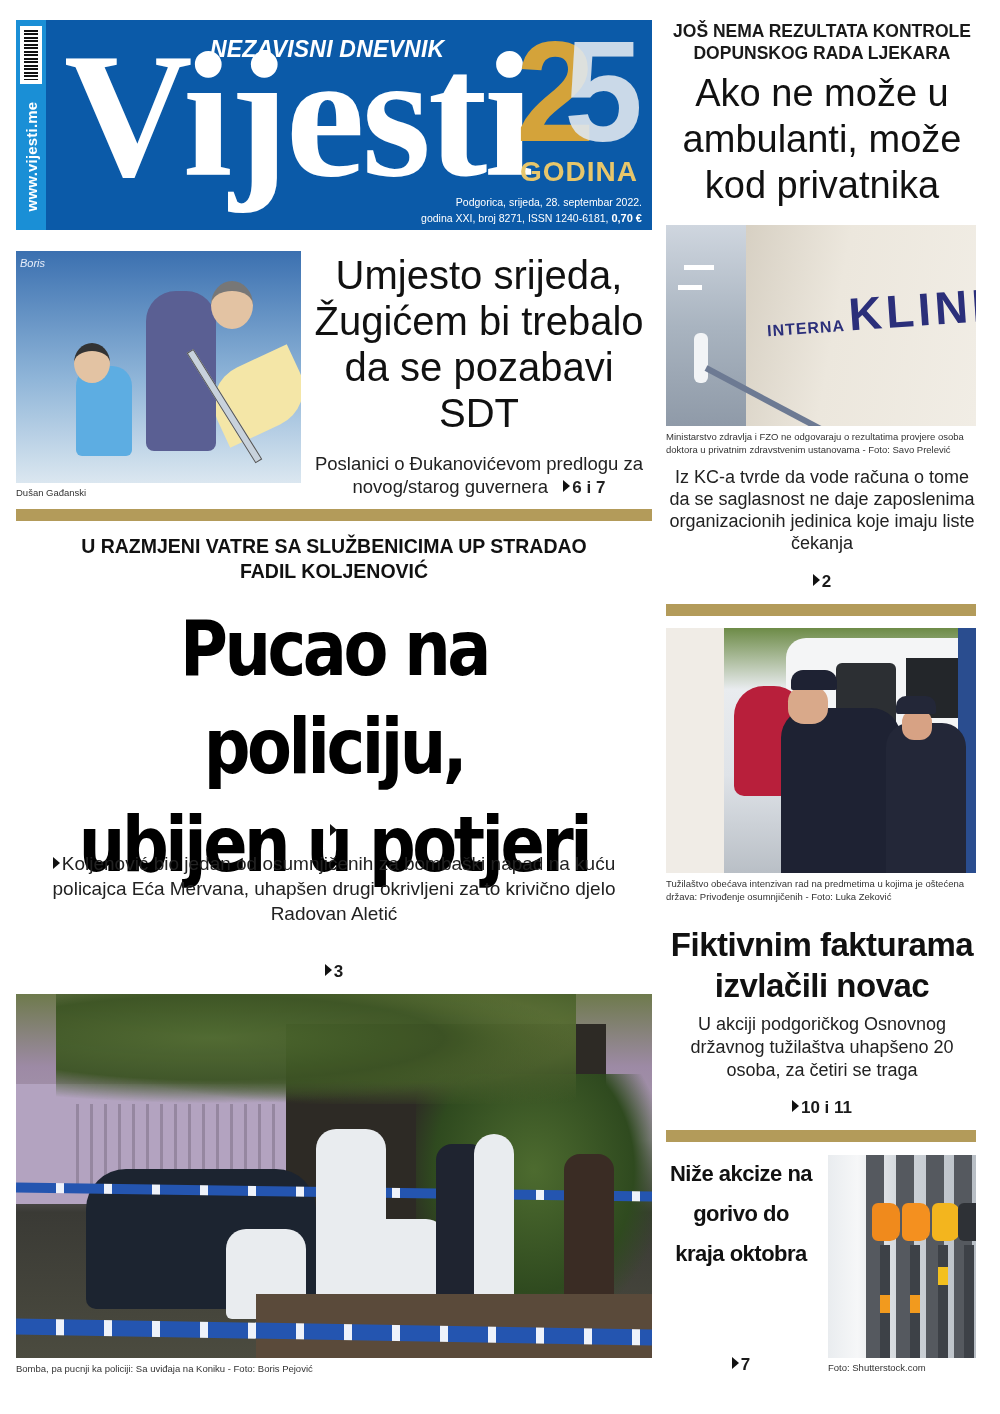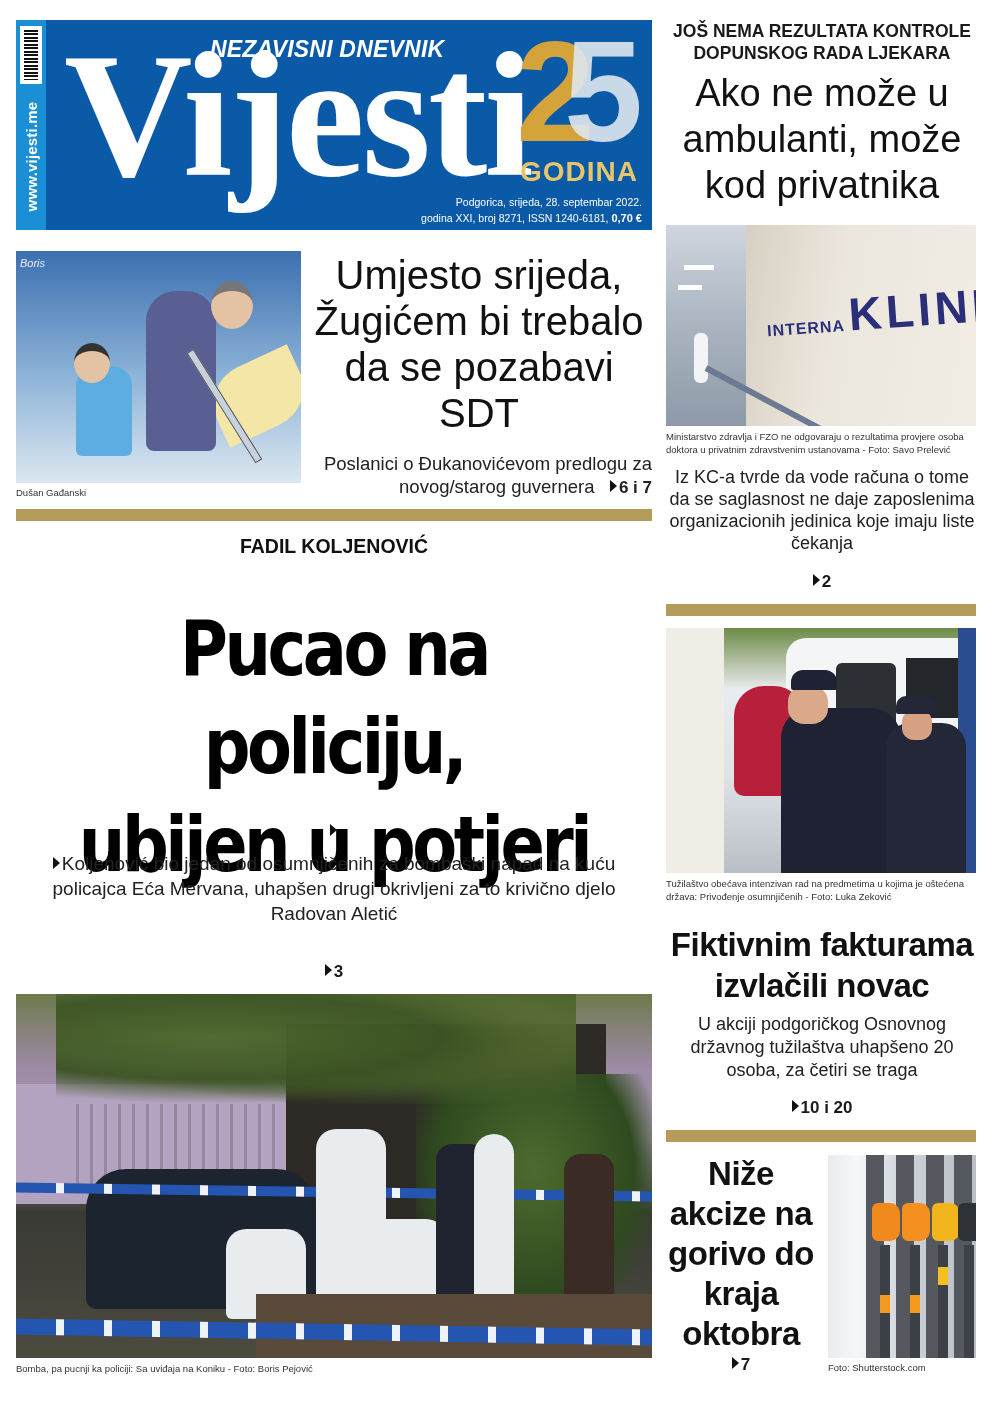--- a/index.html
+++ b/index.html
@@ -30,21 +30,21 @@
   .cartoon .man-big { position:absolute; left:130px; top:40px; width:70px; height:160px; background:#5a5f93; border-radius:30px 30px 8px 8px; }
   .cartoon .head-big { position:absolute; left:195px; top:30px; width:42px; height:48px; background:#e3c3a3; border-radius:50%; border-top:10px solid #777; }
   .cartoon .man-small { position:absolute; left:60px; top:115px; width:56px; height:90px; background:#5dade2; border-radius:20px 20px 6px 6px; }
   .cartoon .head-small { position:absolute; left:58px; top:92px; width:36px; height:40px; background:#e3c3a3; border-radius:50%; border-top:8px solid #333; }
   .cartoon .sword { position:absolute; left:170px; top:100px; width:8px; height:130px; background:#c8d2dc; transform: rotate(-32deg); transform-origin: top; border:1px solid #555; }
   .cartoon .scroll { position:absolute; left:195px; top:110px; width:95px; height:70px; border-radius:40px 0 40px 0; background:#f4e6a7; transform: rotate(-25deg); }
   .caption-sm { font-size: 9.5px; color: #333; line-height: 13px; }
 
   
   .s1-title { left: 306px; top: 252px; width: 346px; font-size: 40px; line-height: 46px; color:#111; }
-  .s1-sub { left: 306px; top: 452px; width: 346px; font-size: 18.5px; line-height: 23px; color:#222; text-align: right; }
+  .s1-sub { left: 306px; top: 452px; width: 346px; font-size: 18.5px; line-height: 23px; color:#222; text-align: center; }
   .ref { font-weight: bold; font-size: 17px; }
   .ref-arrow { display:inline-block; width:0; height:0; border-top:6px solid transparent; border-bottom:6px solid transparent; border-left:7px solid #111; margin-right:2px; vertical-align: 1px; }
 
   
   .kicker-main { left: 16px; top: 534px; width: 636px; font-weight: bold; font-size: 19.5px; line-height: 25px; color:#111; }
   .main-headline { left: 16px; top: 600px; width: 636px; font-family: "DejaVu Sans", sans-serif; font-weight: bold; font-size: 76px; line-height: 98px; letter-spacing: -4px; color:#000; transform: scaleX(0.86); transform-origin: center top; }
   .bullets { left: 16px; top: 818px; width: 636px; font-size: 19px; line-height: 25px; color:#222; }
   .bullets p { margin-bottom: 8px; }
   .main-ref { left: 16px; top: 962px; width: 636px; }
 
@@ -88,21 +88,21 @@
   .police-photo .cap1 { position:absolute; left:125px; top:42px; width:46px; height:20px; background:#1e2233; border-radius:12px 12px 2px 2px; }
   .police-photo .face1 { position:absolute; left:122px; top:58px; width:40px; height:38px; background:#d9a98a; border-radius:40%; }
   .police-photo .cop2 { position:absolute; left:220px; top:95px; width:80px; height:150px; background:#232738; border-radius:24px 24px 0 0; }
   .police-photo .cap2 { position:absolute; left:230px; top:68px; width:40px; height:18px; background:#232738; border-radius:10px 10px 2px 2px; }
   .police-photo .face2 { position:absolute; left:236px; top:82px; width:30px; height:30px; background:#d7a284; border-radius:40%; }
   .r-cap2 { left: 666px; top: 877px; width: 312px; }
   .r-title2 { left: 666px; top: 924px; width: 312px; font-size: 33px; line-height: 41px; color:#111; font-weight: bold; letter-spacing: -0.5px; }
   .r-sub2 { left: 666px; top: 1013px; width: 312px; font-size: 18px; line-height: 23px; color:#222; }
   .r-ref2 { left: 666px; top: 1098px; width: 312px; }
 
-  .r-title3 { left: 666px; top: 1154px; width: 150px; font-size: 33px; line-height: 40px; color:#111; font-weight: bold; letter-spacing: -0.5px; }
+  .r-title3 { left: 666px; top: 1154px; width: 150px; font-size: 22px; line-height: 40px; color:#111; font-weight: bold; letter-spacing: -0.5px; }
   .r-ref3 { left: 666px; top: 1355px; width: 150px; }
   .fuel-photo { left: 828px; top: 1155px; width: 148px; height: 203px; overflow:hidden; background: linear-gradient(90deg,#e9ecef 0%,#f6f7f8 20%,#cfd4d9 50%,#b8bec5 100%); }
   .fuel-photo .pillar { position:absolute; top:0; width:18px; height:203px; background:#55595f; }
   .fuel-photo .nozzle { position:absolute; top:48px; width:28px; height:38px; border-radius:6px 10px 10px 6px; }
   .fuel-photo .band { position:absolute; width:10px; height:18px; }
   .fuel-photo .hose { position:absolute; top:90px; width:10px; height:113px; background:#3d4147; }
   .r-cap3 { left: 828px; top: 1361px; width: 148px; }
 </style>
 </head>
 <body>
@@ -143,20 +143,21 @@
 
 <div class="abs s1-title center">Umjesto srijeda, Žugićem bi trebalo da se pozabavi SDT</div>
 <div class="abs s1-sub">
   <span>Poslanici o Đukanovićevom predlogu za novog/starog guvernera</span>
   &nbsp;&nbsp;<span class="ref"><span class="ref-arrow"></span><span>6 i 7</span></span>
 </div>
 
 <div class="gold-bar" style="left:16px; top:509px; width:636px;"></div>
 
 <div class="abs kicker-main center">
+  <div>U RAZMJENI VATRE SA SLUŽBENICIMA UP STRADAO</div>
   <div>FADIL KOLJENOVIĆ</div>
 </div>
 <div class="abs main-headline center">
   <div>Pucao na policiju,</div>
   <div>ubijen u potjeri</div>
 </div>
 <div class="abs bullets center">
   <p><span class="ref-arrow"></span></p>
   <p><span class="ref-arrow"></span><span>Koljenović bio jedan od osumnjičenih za bombaški napad na kuću policajca Eća Mervana, uhapšen drugi okrivljeni za to krivično djelo Radovan Aletić</span></p>
 </div>
@@ -216,21 +217,21 @@
   <div class="face1"></div>
   <div class="cap1"></div>
   <div class="cop2"></div>
   <div class="face2"></div>
   <div class="cap2"></div>
 </div>
 <div class="abs r-cap2 caption-sm">Tužilaštvo obećava intenzivan rad na predmetima u kojima je oštećena država: Privođenje osumnjičenih - Foto: Luka Zeković</div>
 <div class="abs r-title2 center">Fiktivnim fakturama izvlačili novac</div>
 <div class="abs r-sub2 center">U akciji podgoričkog Osnovnog državnog tužilaštva uhapšeno 20 osoba, za četiri se traga</div>
 <div class="abs r-ref2 center ref">
-  <span class="ref-arrow"></span><span>10 i 20</span>
+  <span class="ref-arrow"></span><span>10 i 11</span>
 </div>
 
 <div class="gold-bar" style="left:666px; top:1130px; width:310px;"></div>
 
 <div class="abs r-title3 center">Niže akcize na gorivo do kraja oktobra</div>
 <div class="abs r-ref3 center ref">
   <span class="ref-arrow"></span><span>7</span>
 </div>
 <div class="abs fuel-photo">
   <div class="pillar" style="left:38px;"></div>

